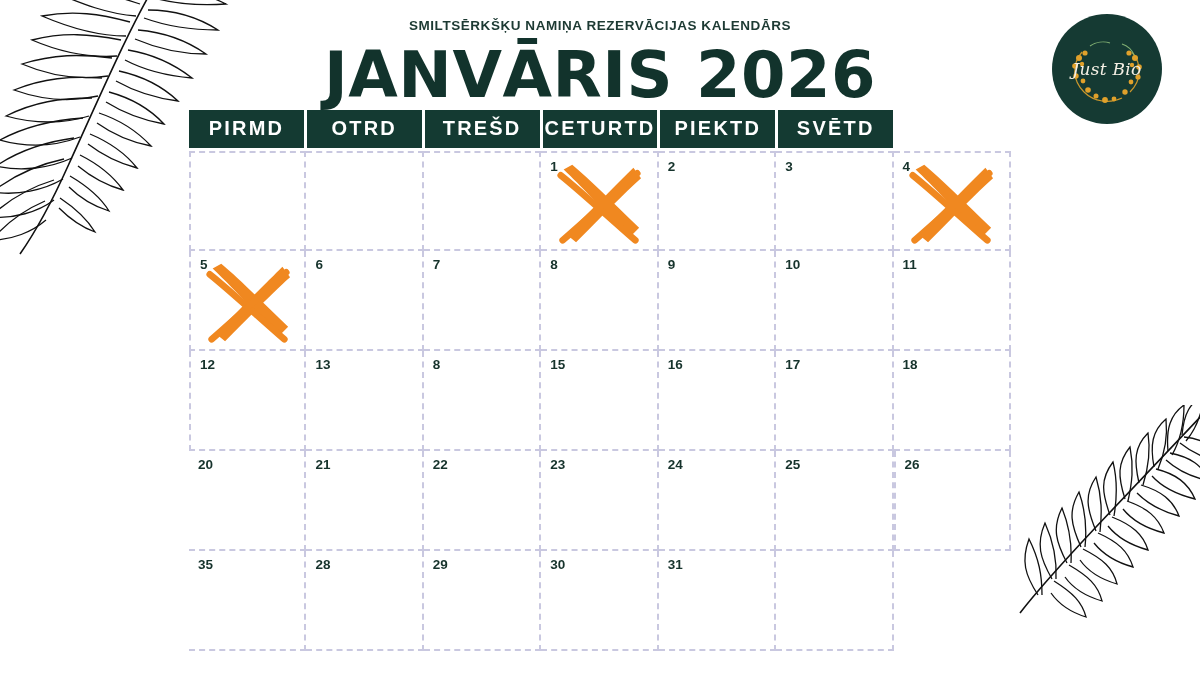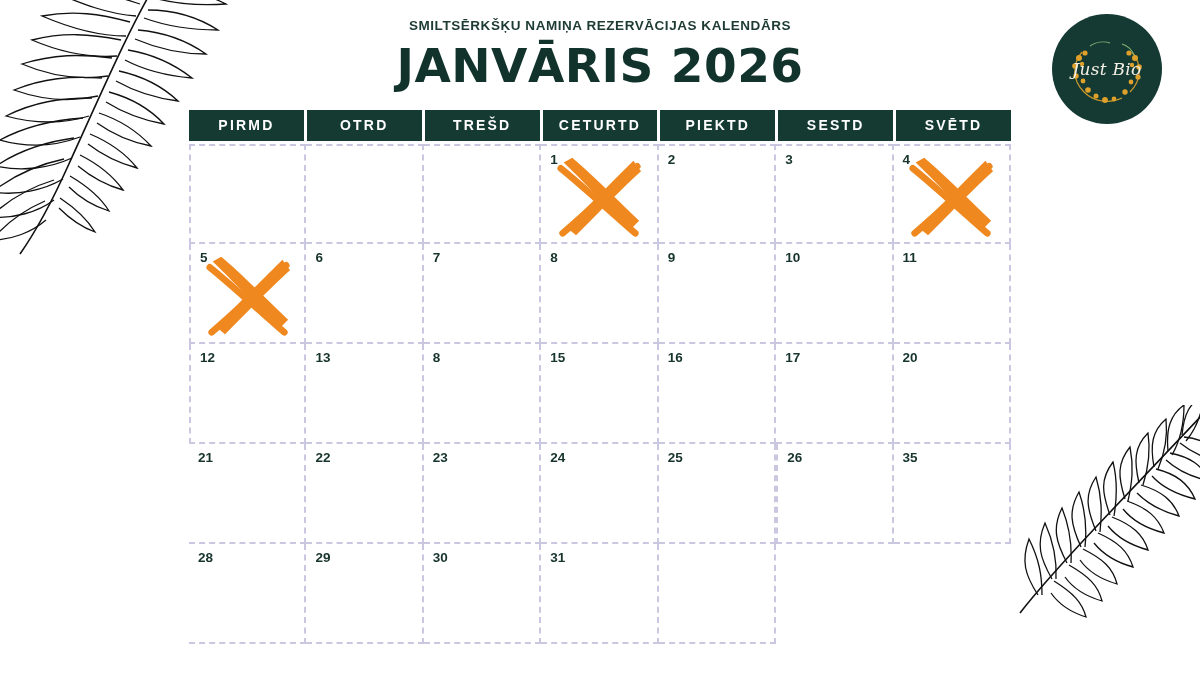--- a/index.html
+++ b/index.html
@@ -33,21 +33,21 @@
     position: absolute; top: 18px; left: 0; width: 1200px;
     text-align: center;
     font-size: 13.5px;
     font-weight: bold;
     letter-spacing: 0.55px;
     color: #1d3a33;
   }
   .title {
     position: absolute; top: 38px; left: 0; width: 1200px;
     text-align: center;
-    font-size: 47px;
+    font-size: 64px;
     font-weight: bold;
     letter-spacing: 0.5px;
     color: #12332c;
     font-family: "DejaVu Sans", sans-serif;
   }
 
   
   .logo {
     position: absolute;
     right: 38px; top: 14px;
@@ -76,21 +76,21 @@
   .dow-row {
     display: grid;
     grid-template-columns: repeat(7, 1fr);
     gap: 3px;
     margin-bottom: 3px;
   }
   .dow {
     background: #143a32;
     color: #ffffff;
     text-align: center;
-    font-size: 14px;
+    font-size: 20px;
     font-weight: bold;
     letter-spacing: 2.2px;
     padding: 7px 0 8px 0;
     text-transform: uppercase;
   }
   .grid {
     display: grid;
     grid-template-columns: repeat(7, 1fr);
     grid-auto-rows: 100px;
   }
@@ -215,21 +215,20 @@
     </div>
   </div>
 
   <div class="cal">
     <div class="dow-row">
       <div class="dow">PIRMD</div>
       <div class="dow">OTRD</div>
       <div class="dow">TREŠD</div>
       <div class="dow">CETURTD</div>
       <div class="dow">PIEKTD</div>
-      <div class="dow">SESTD</div>
       <div class="dow">SVĒTD</div>
     </div>
     <div class="grid" id="grid">
         <div class="cell col0 row0"></div>
         <div class="cell row0"></div>
         <div class="cell row0"></div>
         <div class="cell row0">
           <div class="daynum">1</div>
           <svg class="xmark" viewBox="0 0 100 90">
             <path d="M13 10 C30 26 52 50 83 80 L92 71 C62 42 40 20 22 5 Z" fill="#f08820"></path>
@@ -292,20 +291,23 @@
         <div class="cell">
           <div class="daynum">15</div>
         </div>
         <div class="cell">
           <div class="daynum">16</div>
         </div>
         <div class="cell">
           <div class="daynum">17</div>
         </div>
         <div class="cell">
+          <div class="daynum">18</div>
+        </div>
+        <div class="cell">
           <div class="daynum">20</div>
         </div>
         <div class="cell">
           <div class="daynum">21</div>
         </div>
         <div class="cell">
           <div class="daynum">22</div>
         </div>
         <div class="cell">
           <div class="daynum">23</div>

